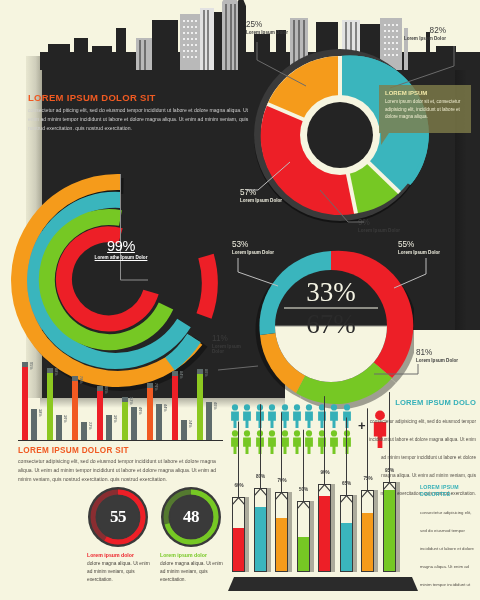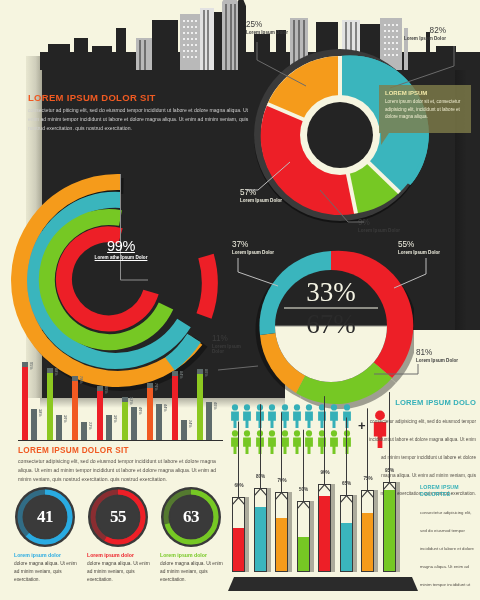--- a/index.html
+++ b/index.html
@@ -367,21 +367,21 @@
     <path d="M 27 83 A 56 56 0 0 0 139 83 L 27 83 Z" fill="#f6f5e0"></path>
     <path d="M 27 83 L 139 83" stroke="#8d8d85" stroke-width="1.2"></path>
   </svg>
   <div class="donut2-center">
     <div class="n1">33%</div>
     <div class="rule"></div>
     <div class="n2">67%</div>
   </div>
 
   <div class="callout on-dark" style="left:232px; top:240px;">
-    <div class="pct">37%</div>
+    <div class="pct">53%</div>
     <div class="lbl">Lorem Ipsum Dolor</div>
   </div>
   <svg style="position:absolute;left:236px;top:256px;width:44px;height:32px;">
     <polyline points="2,2 2,16 42,30" fill="none" stroke="#bdbdbd" stroke-width="1"></polyline>
   </svg>
 
   <div class="callout on-dark" style="left:398px; top:240px;">
     <div class="pct">55%</div>
     <div class="lbl">Lorem Ipsum Dolor</div>
   </div>
@@ -472,35 +472,20 @@
       <div class="bc-val" style="left: 195px; top: 44px;">46%</div>
     </div>
   <div class="bc-axis"></div>
 
   <div class="barchart-text">
     <div class="h-orange">LOREM IPSUM DOLOR SIT</div>
     <div class="body-light">consectetur adipisicing elit, sed do eiusmod tempor incididunt ut labore et dolore magna aliqua. Ut enim ad minim tempor incididunt ut labore et dolore magna aliqua. Ut enim ad minim veniam, quis nostrud exercitation. quis nostrud exercitation.</div>
   </div>
 
   <div class="gauges">
-      <div class="gauge" style="left: 0px;">
-        <div class="gauge-ring">
-          <svg viewBox="0 0 62 62" style="position:absolute;inset:0;">
-            <circle cx="31" cy="31" r="30" fill="#3a3a3a"></circle>
-            <circle cx="31" cy="31" r="25" fill="none" stroke="#29abe2" stroke-opacity=".45" stroke-width="5"></circle>
-            <circle cx="31" cy="31" r="25" fill="none" stroke="#29abe2" stroke-width="5" stroke-linecap="butt" stroke-dasharray="97.4 157.1" transform="rotate(-90 31 31)"></circle>
-            <circle cx="31" cy="31" r="21" fill="#3a3a3a"></circle>
-          </svg>
-          <div class="gauge-num">41</div>
-        </div>
-        <div class="gauge-cap">
-          <div class="gh" style="color: rgb(41, 171, 226);">Lorem ipsum dolor</div>
-          <div class="gb">dolore magna aliqua. Ut enim ad minim veniam, quis exercitation.</div>
-        </div>
-      </div>
       <div class="gauge" style="left: 73px;">
         <div class="gauge-ring">
           <svg viewBox="0 0 62 62" style="position:absolute;inset:0;">
             <circle cx="31" cy="31" r="30" fill="#3a3a3a"></circle>
             <circle cx="31" cy="31" r="25" fill="none" stroke="#ed1f27" stroke-opacity=".45" stroke-width="5"></circle>
             <circle cx="31" cy="31" r="25" fill="none" stroke="#ed1f27" stroke-width="5" stroke-linecap="butt" stroke-dasharray="91.1 157.1" transform="rotate(-90 31 31)"></circle>
             <circle cx="31" cy="31" r="21" fill="#3a3a3a"></circle>
           </svg>
           <div class="gauge-num">55</div>
         </div>
@@ -510,21 +495,21 @@
         </div>
       </div>
       <div class="gauge" style="left: 146px;">
         <div class="gauge-ring">
           <svg viewBox="0 0 62 62" style="position:absolute;inset:0;">
             <circle cx="31" cy="31" r="30" fill="#3a3a3a"></circle>
             <circle cx="31" cy="31" r="25" fill="none" stroke="#76c824" stroke-opacity=".45" stroke-width="5"></circle>
             <circle cx="31" cy="31" r="25" fill="none" stroke="#76c824" stroke-width="5" stroke-linecap="butt" stroke-dasharray="110.0 157.1" transform="rotate(-90 31 31)"></circle>
             <circle cx="31" cy="31" r="21" fill="#3a3a3a"></circle>
           </svg>
-          <div class="gauge-num">63</div>
+          <div class="gauge-num">48</div>
         </div>
         <div class="gauge-cap">
           <div class="gh" style="color: rgb(118, 200, 36);">Lorem ipsum dolor</div>
           <div class="gb">dolore magna aliqua. Ut enim ad minim veniam, quis exercitation.</div>
         </div>
       </div>
     </div>
 
   <div class="people">
     <div class="plus">+</div>

